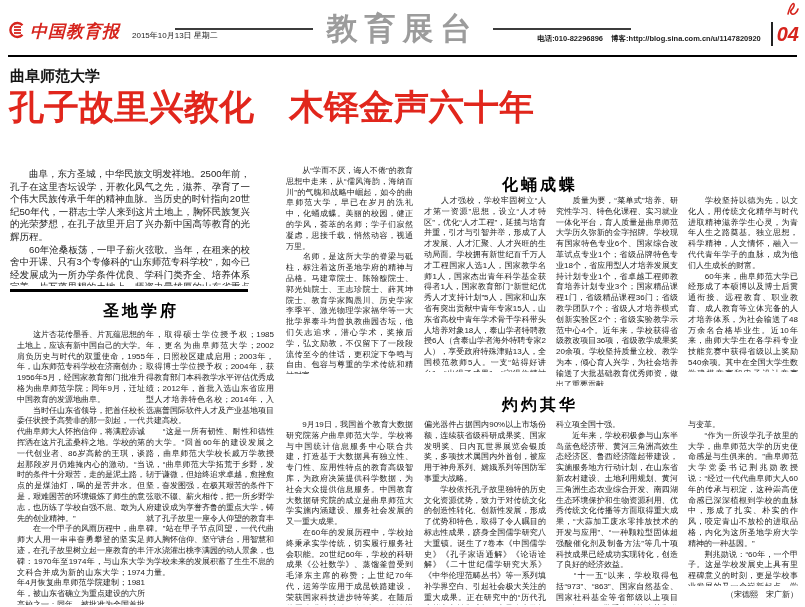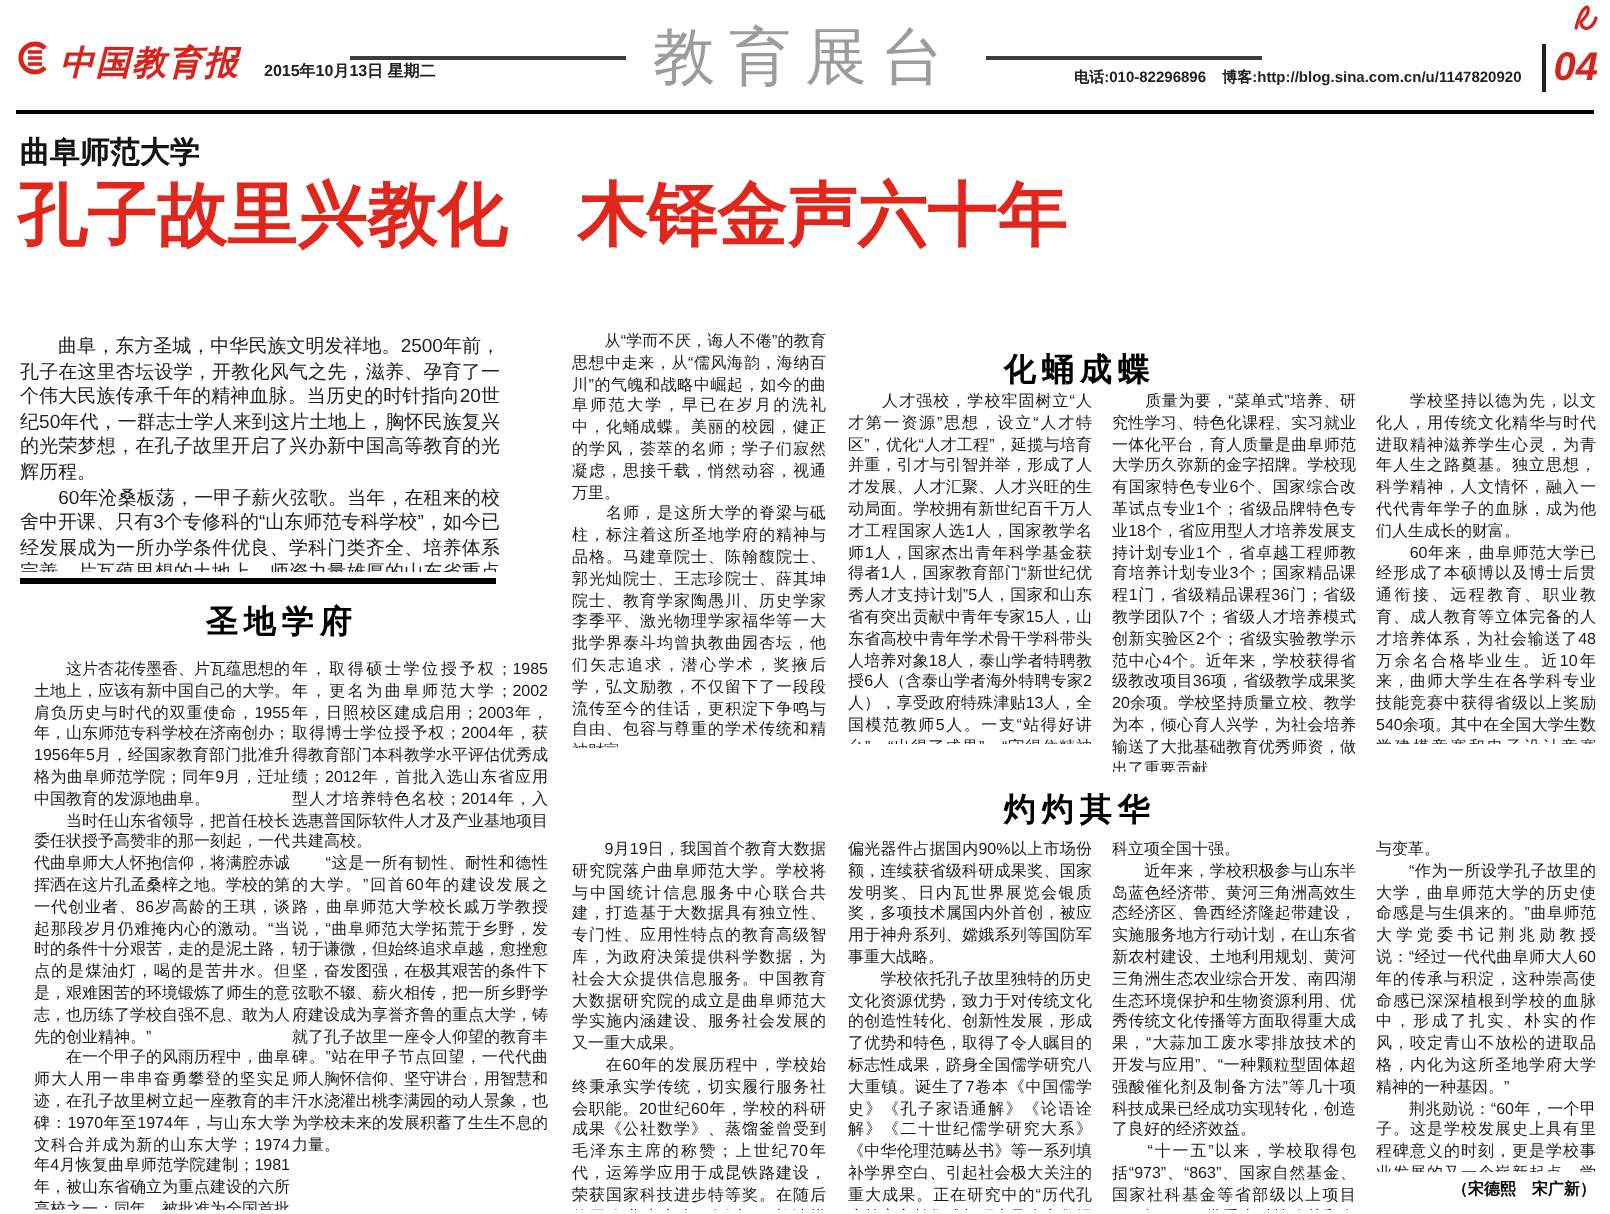--- a/index.html
+++ b/index.html
@@ -2,25 +2,25 @@
 <html><head>
 <meta charset="utf-8">
 <style>
   html,body{margin:0;padding:0;background:#fff;}
   .page{position:relative;width:805px;height:607px;background:#ffffff;overflow:hidden;
         font-family:"Liberation Sans",sans-serif;color:#191919;}
   
   .masthead{position:absolute;left:8px;top:20px;display:flex;align-items:center;gap:4px;}
   .masthead-title{color:#d6241d;font-size:17px;font-weight:bold;font-style:italic;
                   letter-spacing:1px;font-family:"DejaVu Serif",serif;}
-  .masthead-date{font-size:8px;color:#222;font-weight:bold;margin-left:8px;margin-top:7px;}
+  .masthead-date{font-size:8px;color:#222;font-weight:normal;margin-left:8px;margin-top:7px;}
   .banner{position:absolute;left:0;right:0;top:8px;display:flex;justify-content:center;
           align-items:center;gap:14px;}
   .banner-rule{width:138px;height:2px;background:#3c3c3c;}
-  .banner-title{font-size:31px;color:#9c9c9c;letter-spacing:7px;font-weight:400;}
+  .banner-title{font-size:31px;color:#9c9c9c;letter-spacing:7px;font-weight:700;}
   .header-right{position:absolute;right:6px;top:22px;display:flex;align-items:center;}
   .contact{font-size:7.5px;font-weight:bold;color:#222;text-align:left;margin-right:6px;
            line-height:10px;margin-top:10px;}
   .contact span{margin-left:6px;}
   .pagenum-sep{width:2px;height:24px;background:#222;margin:0 4px;}
   .page-number{font-size:20px;color:#d6241d;font-weight:bold;font-style:italic;}
   .corner-mark{position:absolute;right:4px;top:0px;}
   .header-rule{position:absolute;left:8px;right:8px;top:55px;height:2px;background:#000;}
   
   .kicker{position:absolute;left:10px;top:67px;font-size:15px;font-weight:600;color:#141414;}
@@ -43,21 +43,21 @@
   #c2 {left:146px;top:330px;width:128px;height:275px;}
   #c3a{left:286px;top:166px;width:127px;height:208px;}
   #c3b{left:286px;top:420px;width:127px;height:185px;}
   #c4a{left:424px;top:196px;width:122px;height:176px;}
   #c5a{left:556px;top:196px;width:122px;height:190px;}
   #c6a{left:688px;top:196px;width:110px;height:176px;}
   #c4b{left:424px;top:420px;width:122px;height:185px;}
   #c5b{left:556px;top:420px;width:122px;height:185px;}
   #c6b{left:688px;top:420px;width:110px;height:166px;}
   .byline{position:absolute;left:688px;top:589px;width:110px;text-align:right;
-          font-size:8px;font-weight:bold;color:#111;}
+          font-size:8px;font-weight:normal;color:#111;}
 </style>
 </head>
 <body>
 
 <div class="page">
 
   <div class="masthead">
     <span>
       <svg width="18" height="18" viewBox="0 0 18 18">
         <path d="M14.5 4.2 A7 7 0 1 0 14.5 13.8" fill="none" stroke="#d6241d" stroke-width="2.4"></path>

